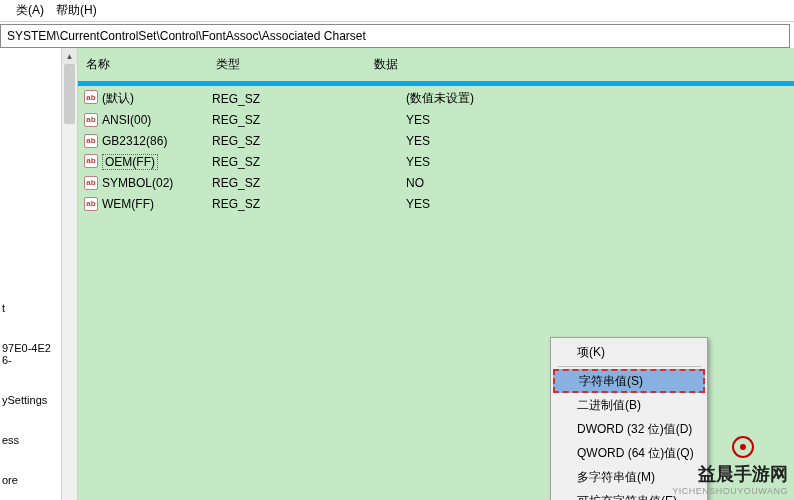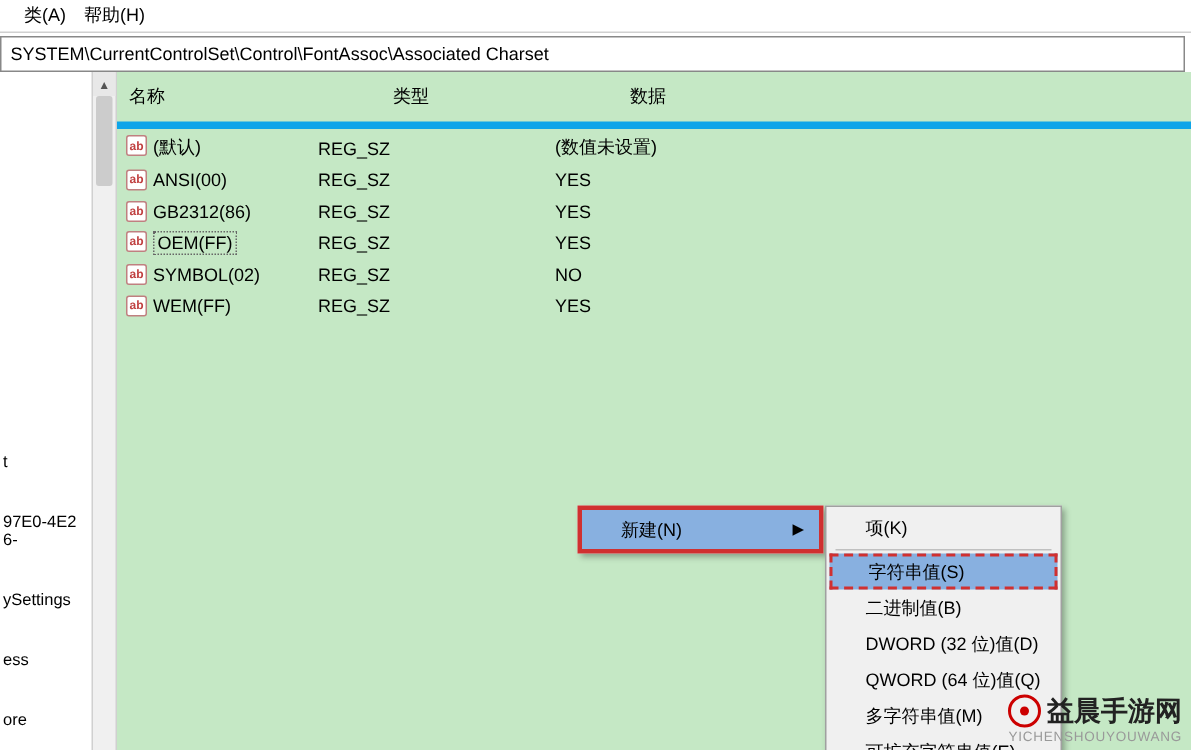--- a/index.html
+++ b/index.html
@@ -19,42 +19,42 @@
     
     .scrollbar { width: 16px; background: #f0f0f0; border-right: 1px solid #d0d0d0; position: relative; }
     .scrollbar .up, .scrollbar .down { height: 16px; background: #e8e8e8; display: flex; align-items: center; justify-content: center; color: #555; font-size: 8px; }
     .scrollbar .thumb { position: absolute; top: 16px; left: 2px; right: 2px; height: 60px; background: #ccc; border-radius: 2px; }
     
     .main { flex: 1; background: #c5e8c5; position: relative; }
     
     .header { display: flex; height: 38px; border-bottom: 5px solid #0ea5e9; align-items: center; }
     .header .col { padding-left: 8px; }
     .col-name { width: 130px; }
-    .col-type { width: 158px; margin-left: 46px; }
+    .col-type { width: 158px; }
     .col-data { flex: 1; }
     
     .rows { padding-top: 2px; }
     .row { display: flex; height: 21px; align-items: center; }
     .row .name { width: 130px; display: flex; gap: 4px; padding-left: 6px; }
     .row .type { width: 158px; padding-left: 4px; }
-    .row .data { flex: 1; padding-left: 4px; }
+    .row .data { flex: 1; padding-left: 4px; margin-left: 36px; }
     .row .icon { width: 14px; height: 14px; background: #fff; border: 1px solid #c08080; display: inline-flex; align-items: center; justify-content: center; font-size: 8px; color: #c04040; font-weight: bold; border-radius: 2px; }
     .row.sel .name-text { border: 1px dotted #666; padding: 0 2px; }
     
     .ctxmenu1 { position: absolute; left: 307px; top: 289px; width: 164px; border: 3px solid #d03030; background: #f0f0f0; box-shadow: 2px 2px 4px rgba(0,0,0,0.3); }
     .ctxmenu1 .item { height: 26px; display: flex; align-items: center; justify-content: space-between; padding: 0 10px 0 26px; background: #88b0e0; }
     .ctxmenu1 .arrow { font-size: 10px; }
     
     .ctxmenu2 { position: absolute; left: 472px; top: 289px; width: 158px; background: #f0f0f0; border: 1px solid #a0a0a0; box-shadow: 2px 2px 4px rgba(0,0,0,0.3); padding: 2px; }
     .ctxmenu2 .item { height: 24px; display: flex; align-items: center; padding-left: 24px; }
     .ctxmenu2 .item.hl { background: #88b0e0; border: 2px dashed #d03030; }
     .ctxmenu2 .sep { height: 1px; background: #c0c0c0; margin: 2px 4px; }
     
     .watermark { position: absolute; right: 6px; bottom: 4px; display: flex; flex-direction: column; align-items: flex-end; gap: 0; }
-    .watermark .brand { display: flex; align-items: center; gap: 4px; font-size: 18px; font-weight: bold; color: #222; }
+    .watermark .brand { display: flex; align-items: center; gap: 4px; font-size: 18px; font-weight: bold; color: #222; flex-direction: column; }
     .watermark .logo { width: 22px; height: 22px; border: 2px solid #c00; border-radius: 50%; position: relative; display: inline-flex; align-items: center; justify-content: center; }
     .watermark .logo::before { content: ""; width: 6px; height: 6px; background: #c00; border-radius: 50%; }
     .watermark .url { font-size: 9px; color: #999; letter-spacing: 0.5px; }
   </style>
 </head>
 <body>
 
 <div class="menubar">
   <span>类(A)</span>
   <span>帮助(H)</span>
@@ -131,26 +131,20 @@
         <div class="row">
           <div class="name">
             <span class="icon">ab</span>
             <span class="name-text">WEM(FF)</span>
           </div>
           <div class="type">REG_SZ</div>
           <div class="data">YES</div>
         </div>
       </div>
 
-    <div class="ctxmenu1">
-      <div class="item">
-        <span>新建(N)</span>
-        <span class="arrow">▶</span>
-      </div>
-    </div>
 
     <div class="ctxmenu2">
       <div class="item">项(K)</div>
       <div class="sep"></div>
       <div class="item hl">字符串值(S)</div>
       <div class="item">二进制值(B)</div>
       <div class="item">DWORD (32 位)值(D)</div>
       <div class="item">QWORD (64 位)值(Q)</div>
       <div class="item">多字符串值(M)</div>
       <div class="item">可扩充字符串值(E)</div>

